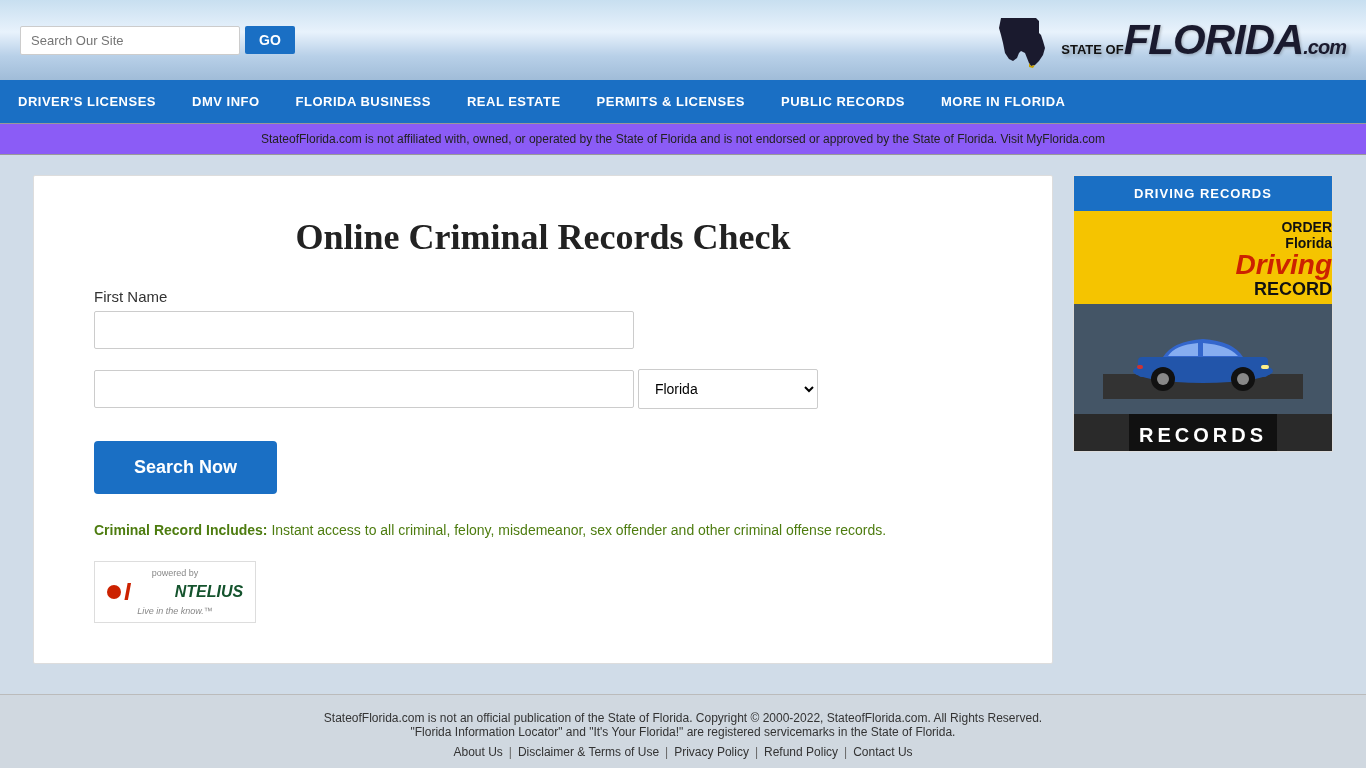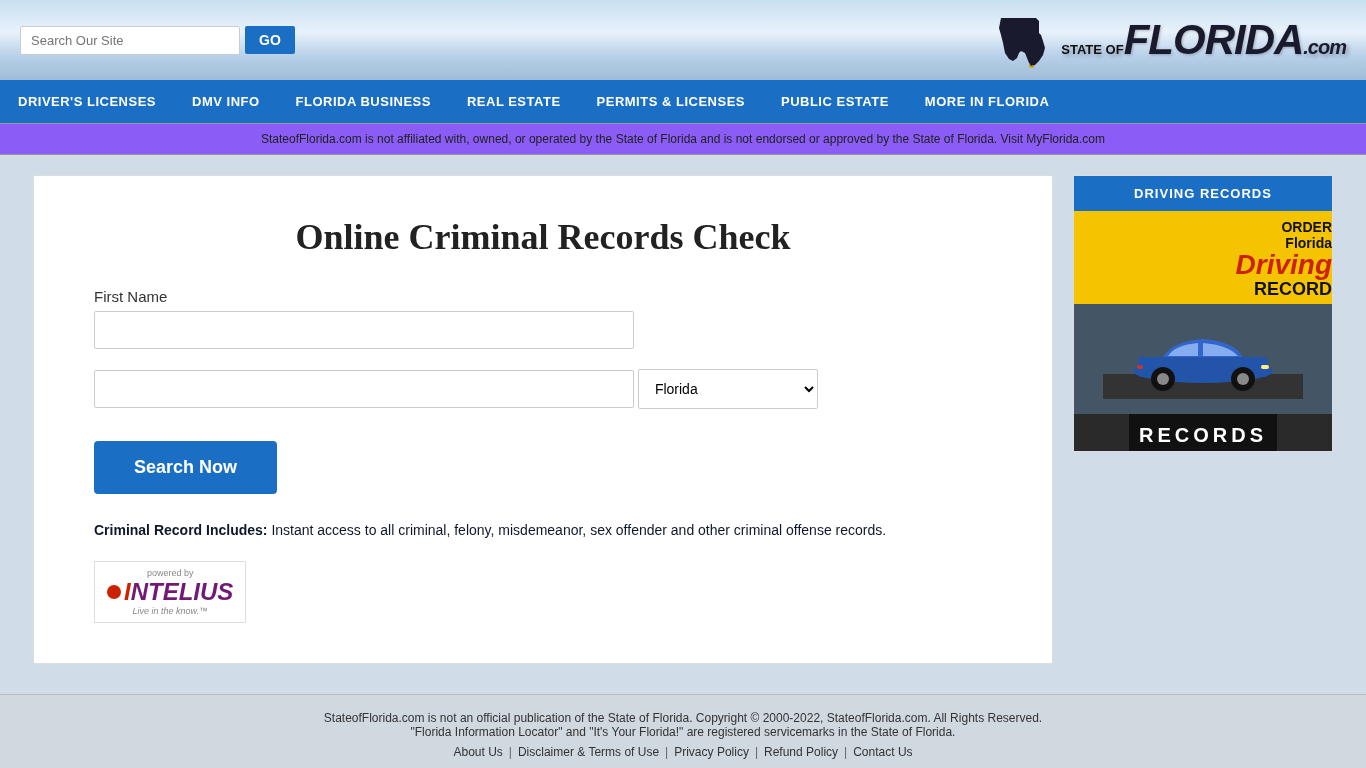--- a/index.html
+++ b/index.html
@@ -142,21 +142,21 @@
       font-size: 18px;
       font-weight: bold;
       cursor: pointer;
       border-radius: 4px;
       display: block;
       margin-bottom: 25px;
       margin-top: 12px;
     }
     #criminal-record-desc {
       font-size: 14px;
-      color: #0f172a;
+      color: #4d7c0f;
       line-height: 1.6;
       margin-bottom: 20px;
     }
     #criminal-record-desc strong {
       font-weight: bold;
     }
     #intelius-logo {
       display: flex;
       align-items: center;
       gap: 4px;
@@ -246,21 +246,21 @@
     </div>
   </div>
 </div>
 
 <nav id="nav">
 <a class="nav-item" href="#">DRIVER'S LICENSES</a>
     <a class="nav-item" href="#">DMV INFO</a>
     <a class="nav-item" href="#">FLORIDA BUSINESS</a>
     <a class="nav-item" href="#">REAL ESTATE</a>
     <a class="nav-item" href="#">PERMITS &amp; LICENSES</a>
-    <a class="nav-item" href="#">PUBLIC ESTATE</a>
+    <a class="nav-item" href="#">PUBLIC RECORDS</a>
     <a class="nav-item" href="#">MORE IN FLORIDA</a>
   </nav>
 
 <div id="disclaimer">
   <span>StateofFlorida.com is not affiliated with, owned, or operated by the State of Florida and is not endorsed or approved by the State of Florida. Visit MyFlorida.com</span>
 </div>
 
 <div id="main-content">
 
   <div id="form-panel">
@@ -282,21 +282,21 @@
       <span> Instant access to all criminal, felony, misdemeanor, sex offender and other criminal offense records.</span>
     </p>
 
     
     <div id="intelius-logo">
       <div style="display:inline-block; border:1px solid #ddd; padding:6px 12px; background:white;">
         <span style="font-size:9px;color:#888;display:block;text-align:center;">powered by</span>
         <div style="display:flex;align-items:center;">
           <span style="display:inline-block;width:14px;height:14px;background:#cc2200;border-radius:50%;margin-right:3px;"></span>
           <span style="font-size:24px;font-weight:bold;font-style:italic;color:#cc2200;">I</span>
-          <span style="font-size:24px;font-weight:bold;font-style:italic;color:#701a75;">NTELIUS</span>
+          <span style="font-size:16px;font-weight:bold;font-style:italic;color:#14532d;margin-left:44px;">NTELIUS</span>
         </div>
         <span style="font-size:9px;color:#888;display:block;text-align:center;font-style:italic;">Live in the know.™</span>
       </div>
     </div>
   </div>
 
   <div id="sidebar">
     <div id="driving-records-box">
       <div id="driving-records-header">DRIVING RECORDS</div>
       <div id="driving-records-image" style="cursor:pointer;">

